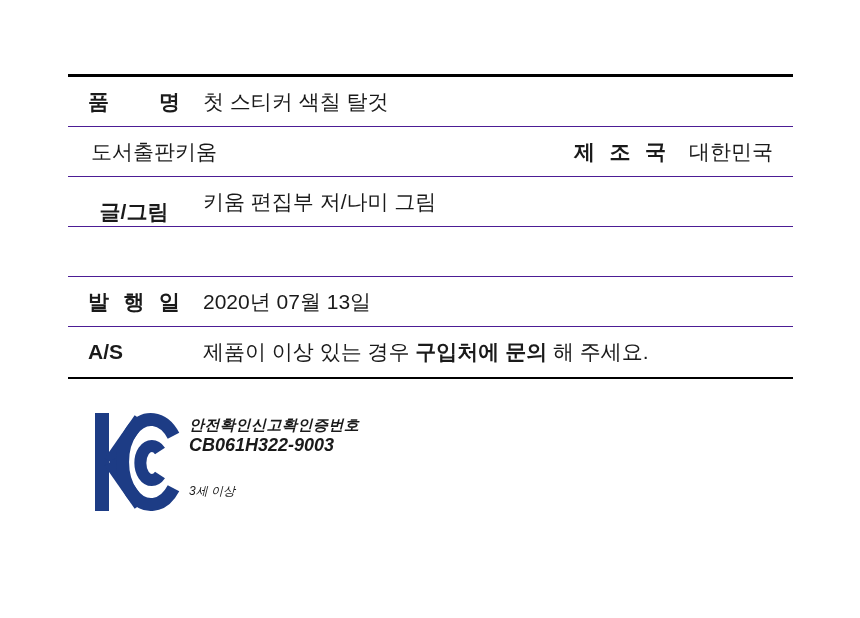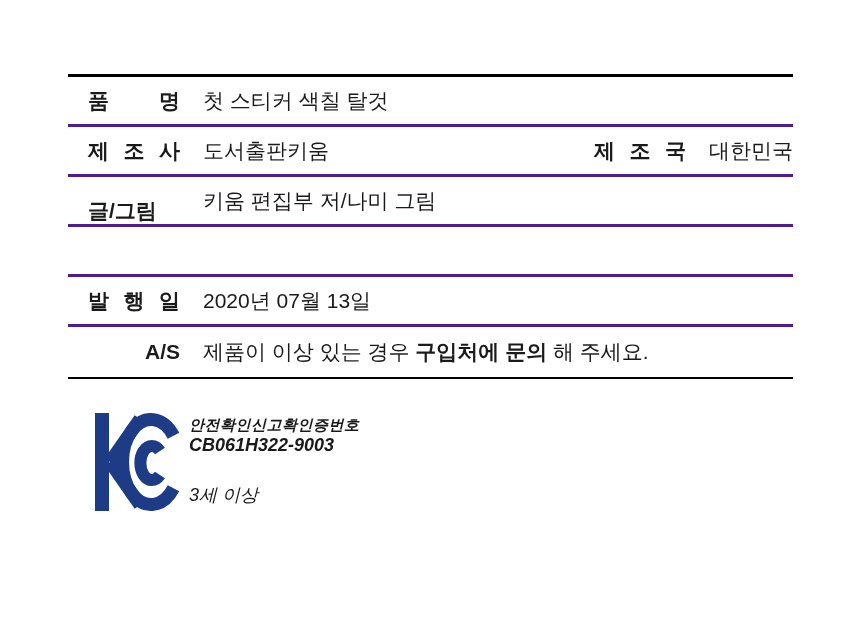--- a/index.html
+++ b/index.html
@@ -17,67 +17,66 @@
   .spec-table {
     position:absolute;
     left:68px; top:74px; width:725px;
     border-top:3px solid #000;
     border-bottom:2px solid #000;
   }
   .row {
     display:flex;
     align-items:center;
     height:50px;
-    border-bottom:3px solid #4c1d95;
+    border-bottom:1px solid #4c1d95;
   }
   .row:last-child { border-bottom:none; }
   .label {
     width:92px;
     margin-left:20px;
     font-weight:700;
     font-size:21px;
     white-space:nowrap;
     flex:0 0 auto;
   }
   .label.justify { text-align:justify; text-align-last:justify; }
-  .label.center  { text-align:left;margin-top:20px; }
-  .label.right   { text-align:right; }
+  .label.center  { text-align:center;margin-top:20px; }
+  .label.right   { }
   .value {
     margin-left:23px;
     font-size:21px;
     font-weight:400;
     white-space:nowrap;
   }
   .value .bold { font-weight:700; }
   .pair-right { margin-left:auto; display:flex; align-items:center; }
   .pair-right .label { margin-left:5px; }
-  .pair-right .value { }
+  .pair-right .value { margin-right:20px; }
 
   
   .cert { position:absolute; left:95px; top:412px; display:flex;font-style:italic; }
   .kc-logo { width:85px; height:100px; flex:0 0 auto; }
   .cert-text { margin-left:9px; padding-top:3px; }
   .cert-title  { font-weight:700; font-size:15px; line-height:20px; letter-spacing:0.5px; }
   .cert-number { font-weight:700; font-size:18px; line-height:21px; }
-  .cert-age    { font-weight:400; font-size:18px; margin-top:27px; }
+  .cert-age    { font-weight:400; font-size:12px; margin-top:27px; }
 </style>
 </head>
 <body>
 
 <div class="page">
 
   <div class="spec-table">
 
     <div class="row">
       <div class="label justify">품 명</div>
       <div class="value">첫 스티커 색칠 탈것</div>
     </div>
 
     <div class="row">
-      <div class="label justify">제 조 사</div>
       <div class="value">도서출판키움</div>
       <div class="pair-right">
         <div class="label justify">제 조 국</div>
         <div class="value">대한민국</div>
       </div>
     </div>
 
     <div class="row">
       <div class="label center">글/그림</div>
       <div class="value">키움 편집부 저/나미 그림</div>

